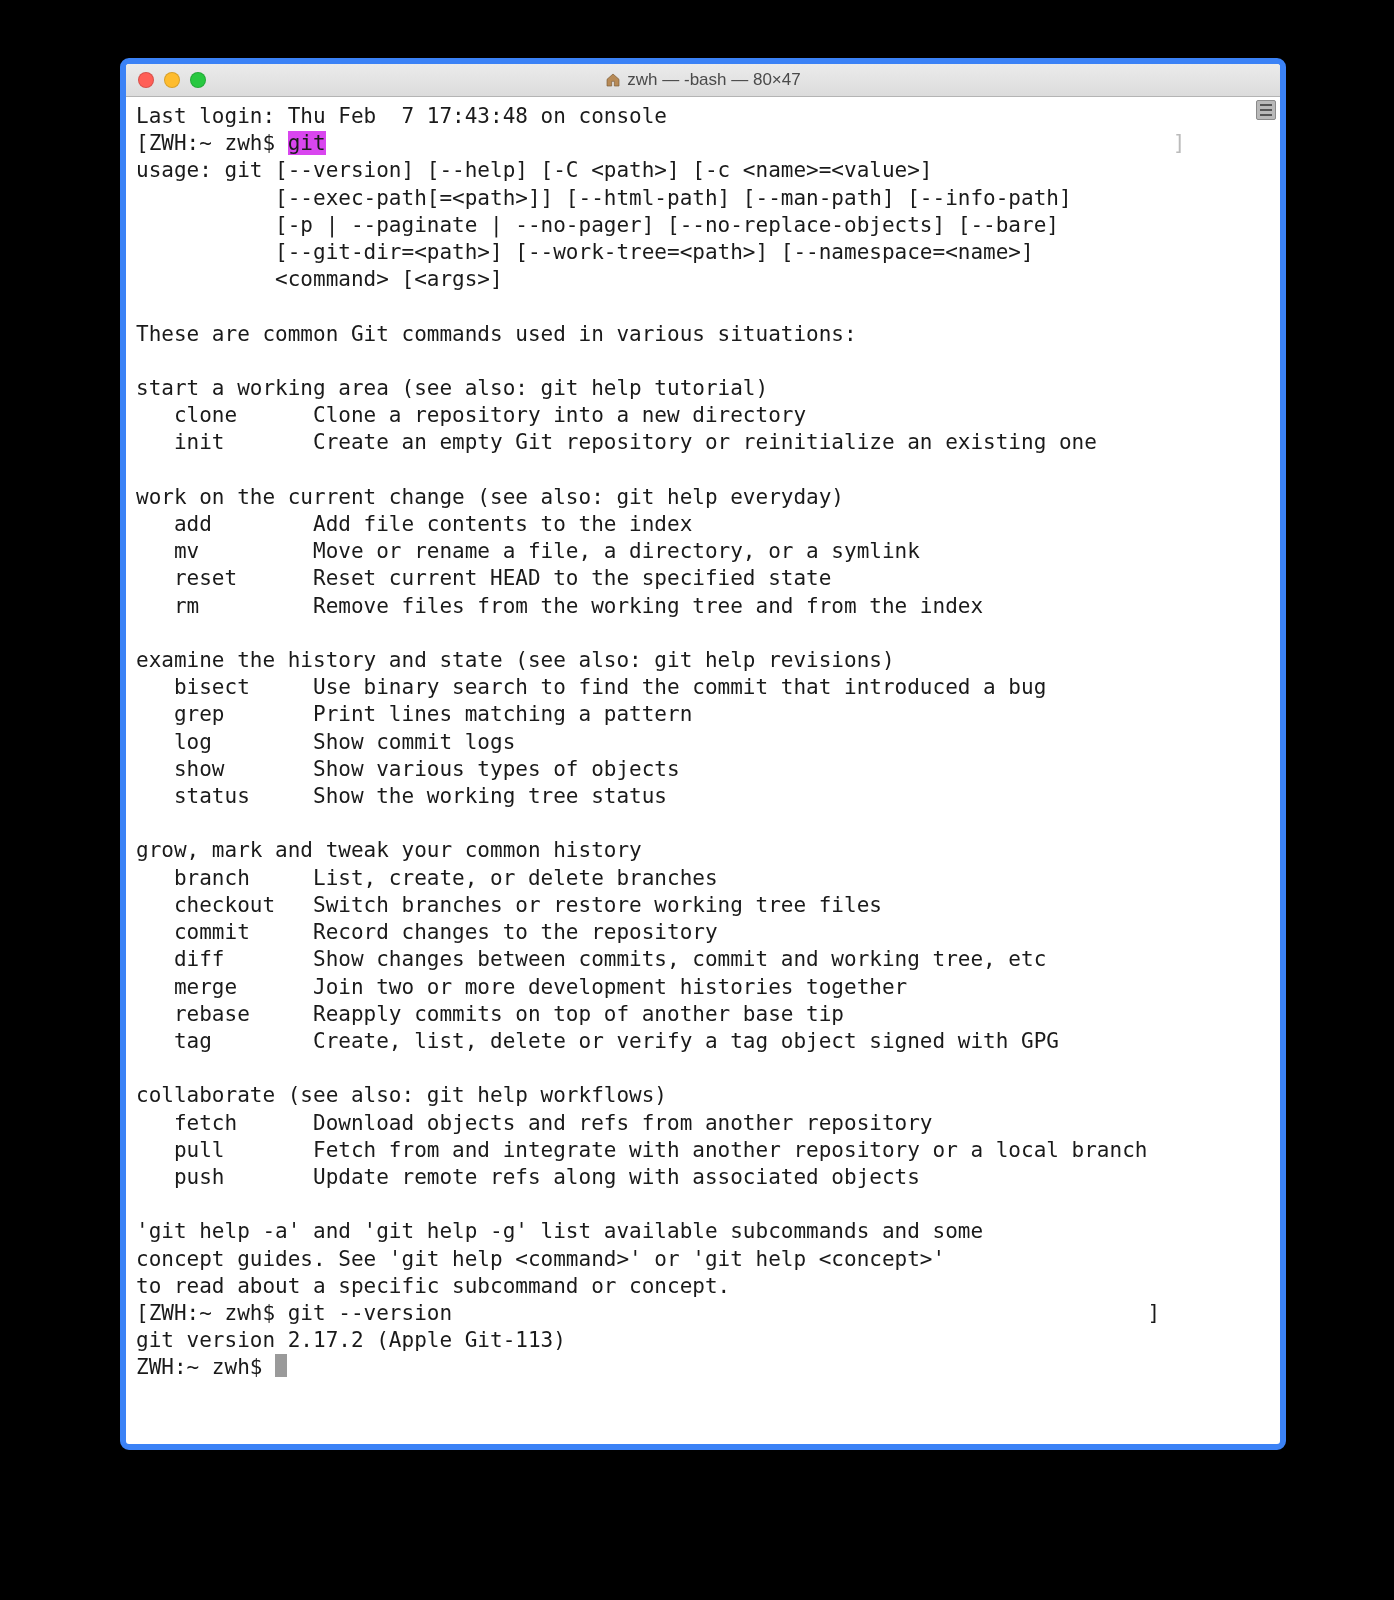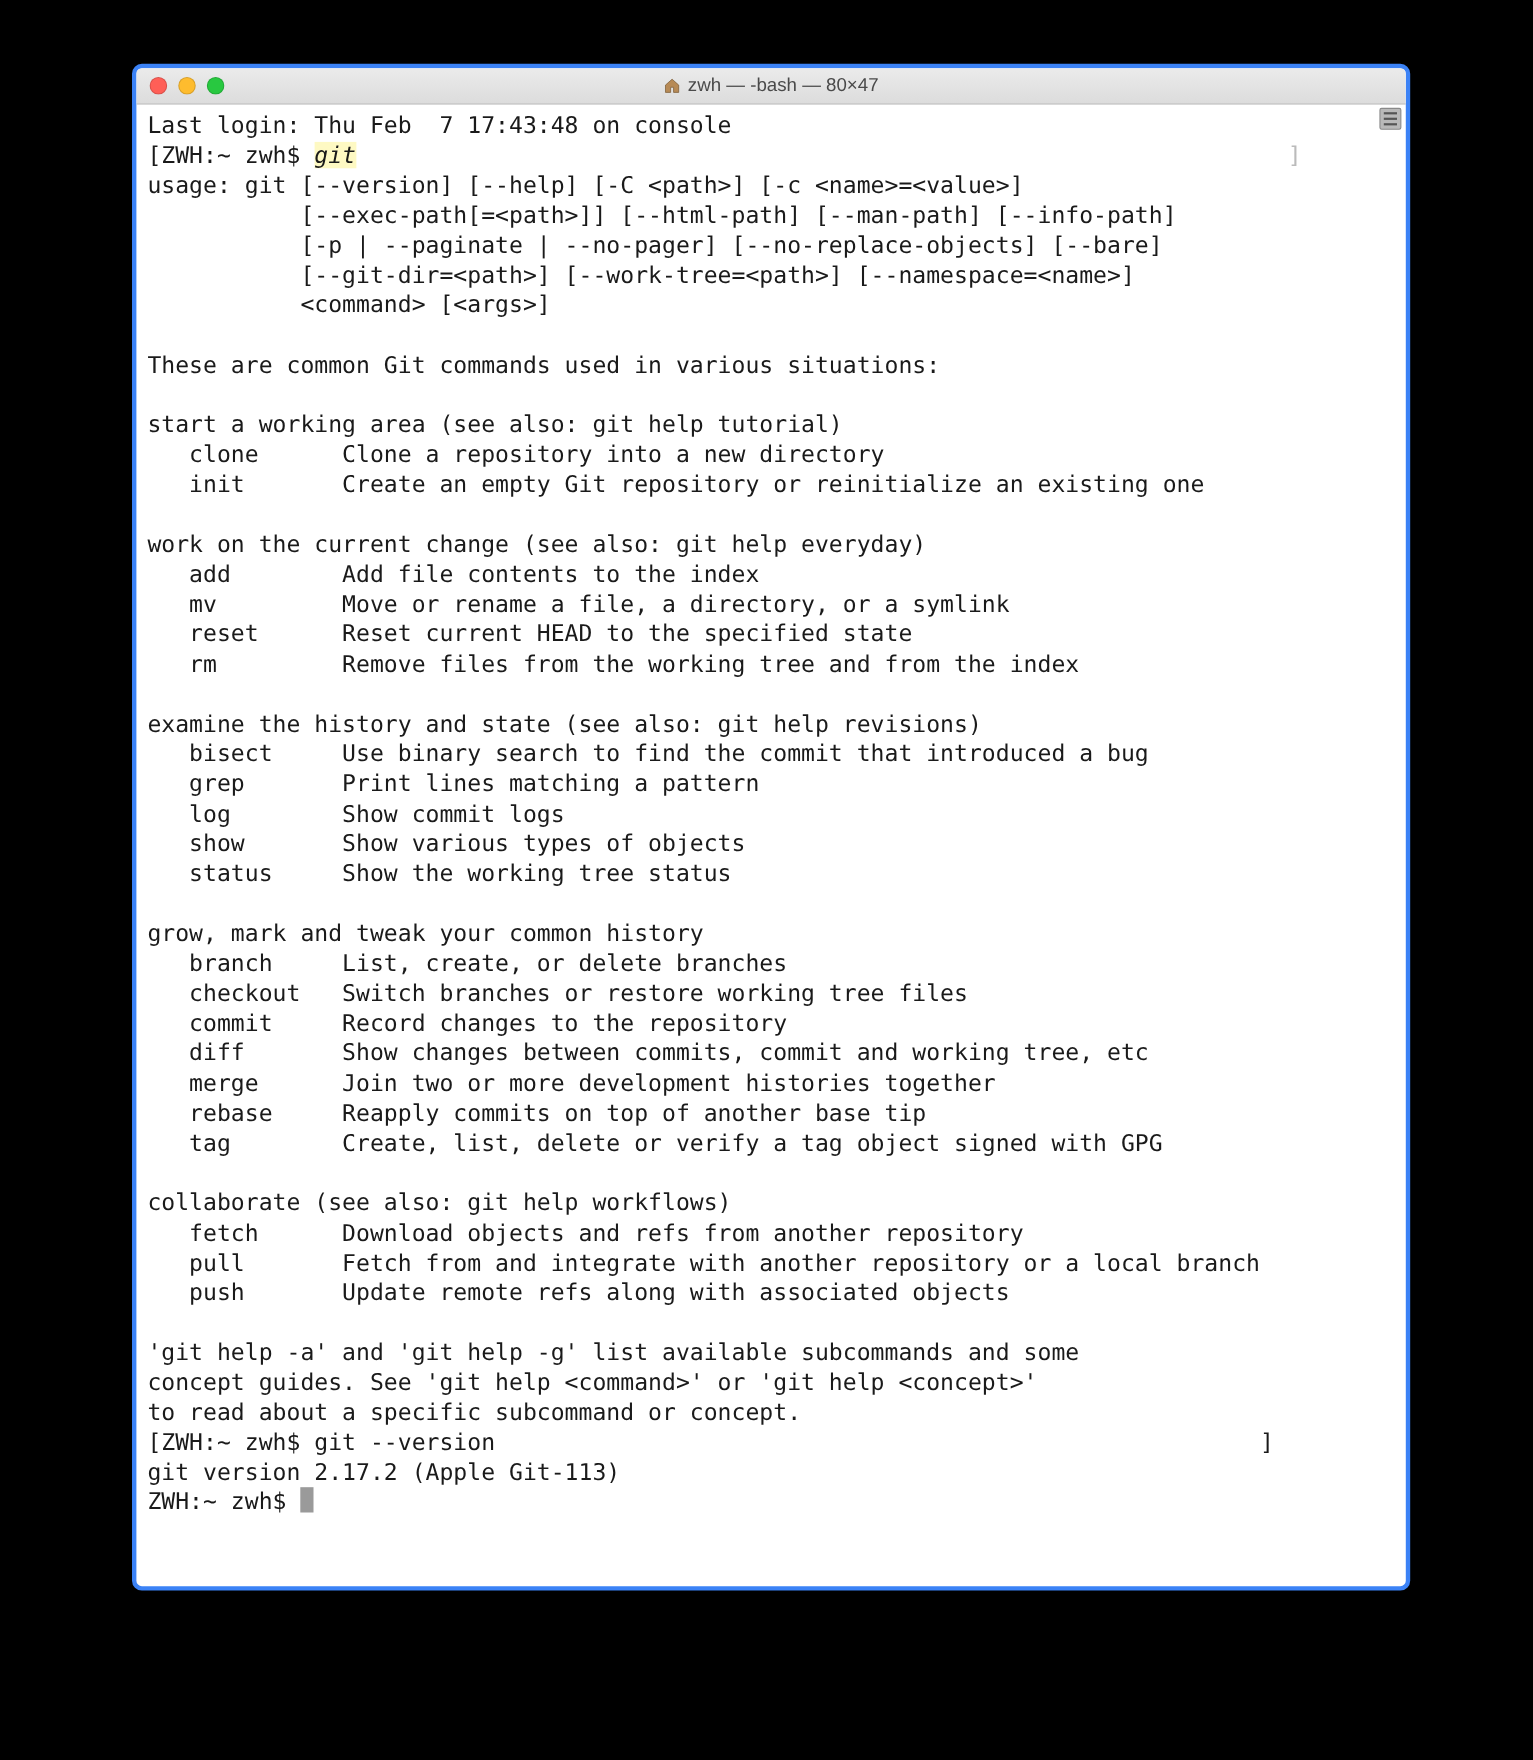--- a/index.html
+++ b/index.html
@@ -15,21 +15,21 @@
     width: 1394px;
     height: 1600px;
     background: #000;
   }
   .window {
     position: absolute;
     left: 120px;
     top: 58px;
     width: 1154px;
     background: #fff;
-    border: 4px solid #3b82f6;
+    border: 6px solid #3b82f6;
     border-radius: 9px;
     box-shadow: 0 35px 70px rgba(0,0,0,0.6), 0 0 0 1px rgba(0,0,0,0.15);
     overflow: hidden;
   }
   .titlebar {
     height: 32px;
     background: linear-gradient(to bottom, #ebebeb 0%, #dcdcdc 100%);
     border-bottom: 1px solid #b4b4b4;
     display: flex;
     align-items: center;
@@ -93,22 +93,21 @@
   }
   pre.out {
     margin: 0;
     font-family: Menlo, "DejaVu Sans Mono", Consolas, monospace;
     font-size: 21px;
     line-height: 27.2px;
     color: #1a1a1a;
     white-space: pre;
   }
   .hl {
-    background: #fef9c3;
-    font-style: italic;
+    background: #d946ef;
   }
   .cursor {
     display: inline-block;
     width: 12px;
     height: 23px;
     background: #9a9a9a;
     vertical-align: -3px;
   }
   .dim { color:#bbb; }
 </style>

